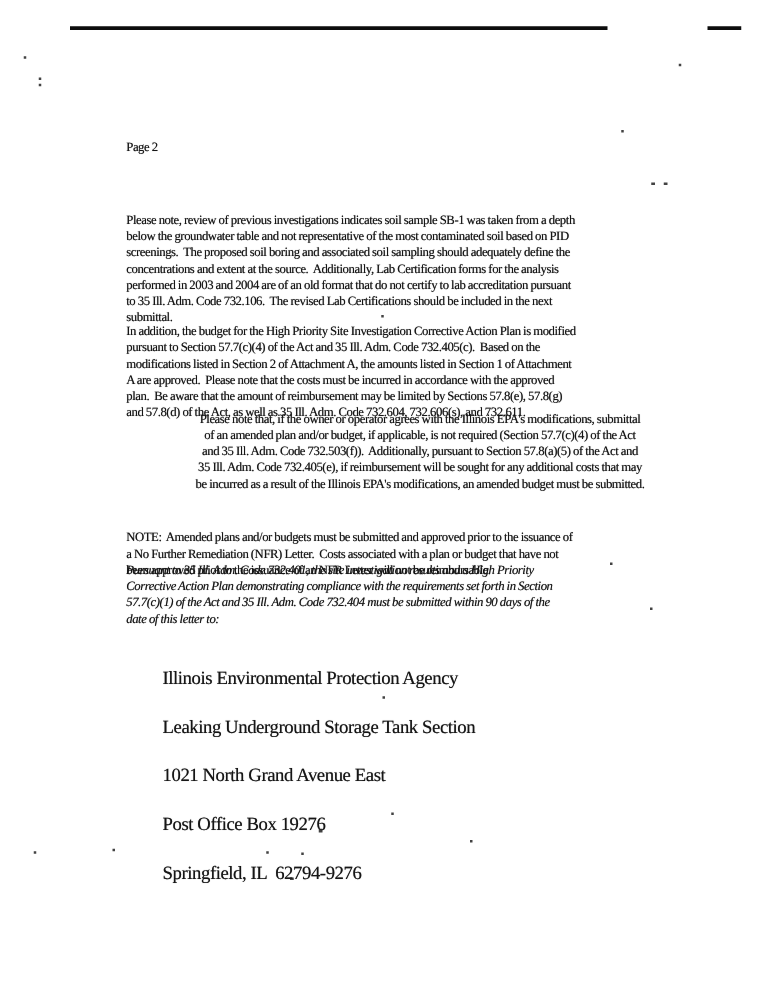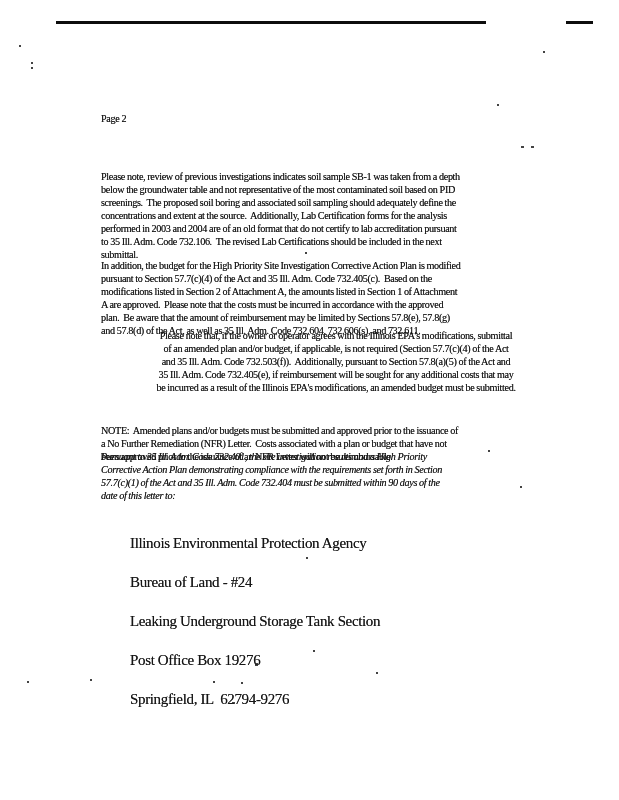--- a/index.html
+++ b/index.html
@@ -115,22 +115,22 @@
 a No Further Remediation (NFR) Letter.  Costs associated with a plan or budget that have not
 been approved prior to the issuance of an NFR Letter will not be reimbursable.</div>
 
   <div class="doc-text para-pursuant">Pursuant to 35 Ill. Adm. Code 732.401, the site investigation results and a High Priority
 Corrective Action Plan demonstrating compliance with the requirements set forth in Section
 57.7(c)(1) of the Act and 35 Ill. Adm. Code 732.404 must be submitted within 90 days of the
 date of this letter to:</div>
 
   <div class="address-block">
     <div class="address-line">Illinois Environmental Protection Agency</div>
-    <div class="address-line">Bureau of Land - #24</div>
     <div class="address-line">Leaking Underground Storage Tank Section</div>
+    <div class="address-line">1021 North Grand Avenue East</div>
     <div class="address-line">Post Office Box 19276</div>
     <div class="address-line">Springfield, IL  62794-9276</div>
   </div>
 
 
   <div>
     <div class="speck" style="left:19px;  top:45px;  width:2px; height:2px;"></div>
     <div class="speck" style="left:31px;  top:62px;  width:2px; height:2px;"></div>
     <div class="speck" style="left:31px;  top:67px;  width:2px; height:2px;"></div>
     <div class="speck" style="left:497px; top:104px; width:2px; height:2px;"></div>

